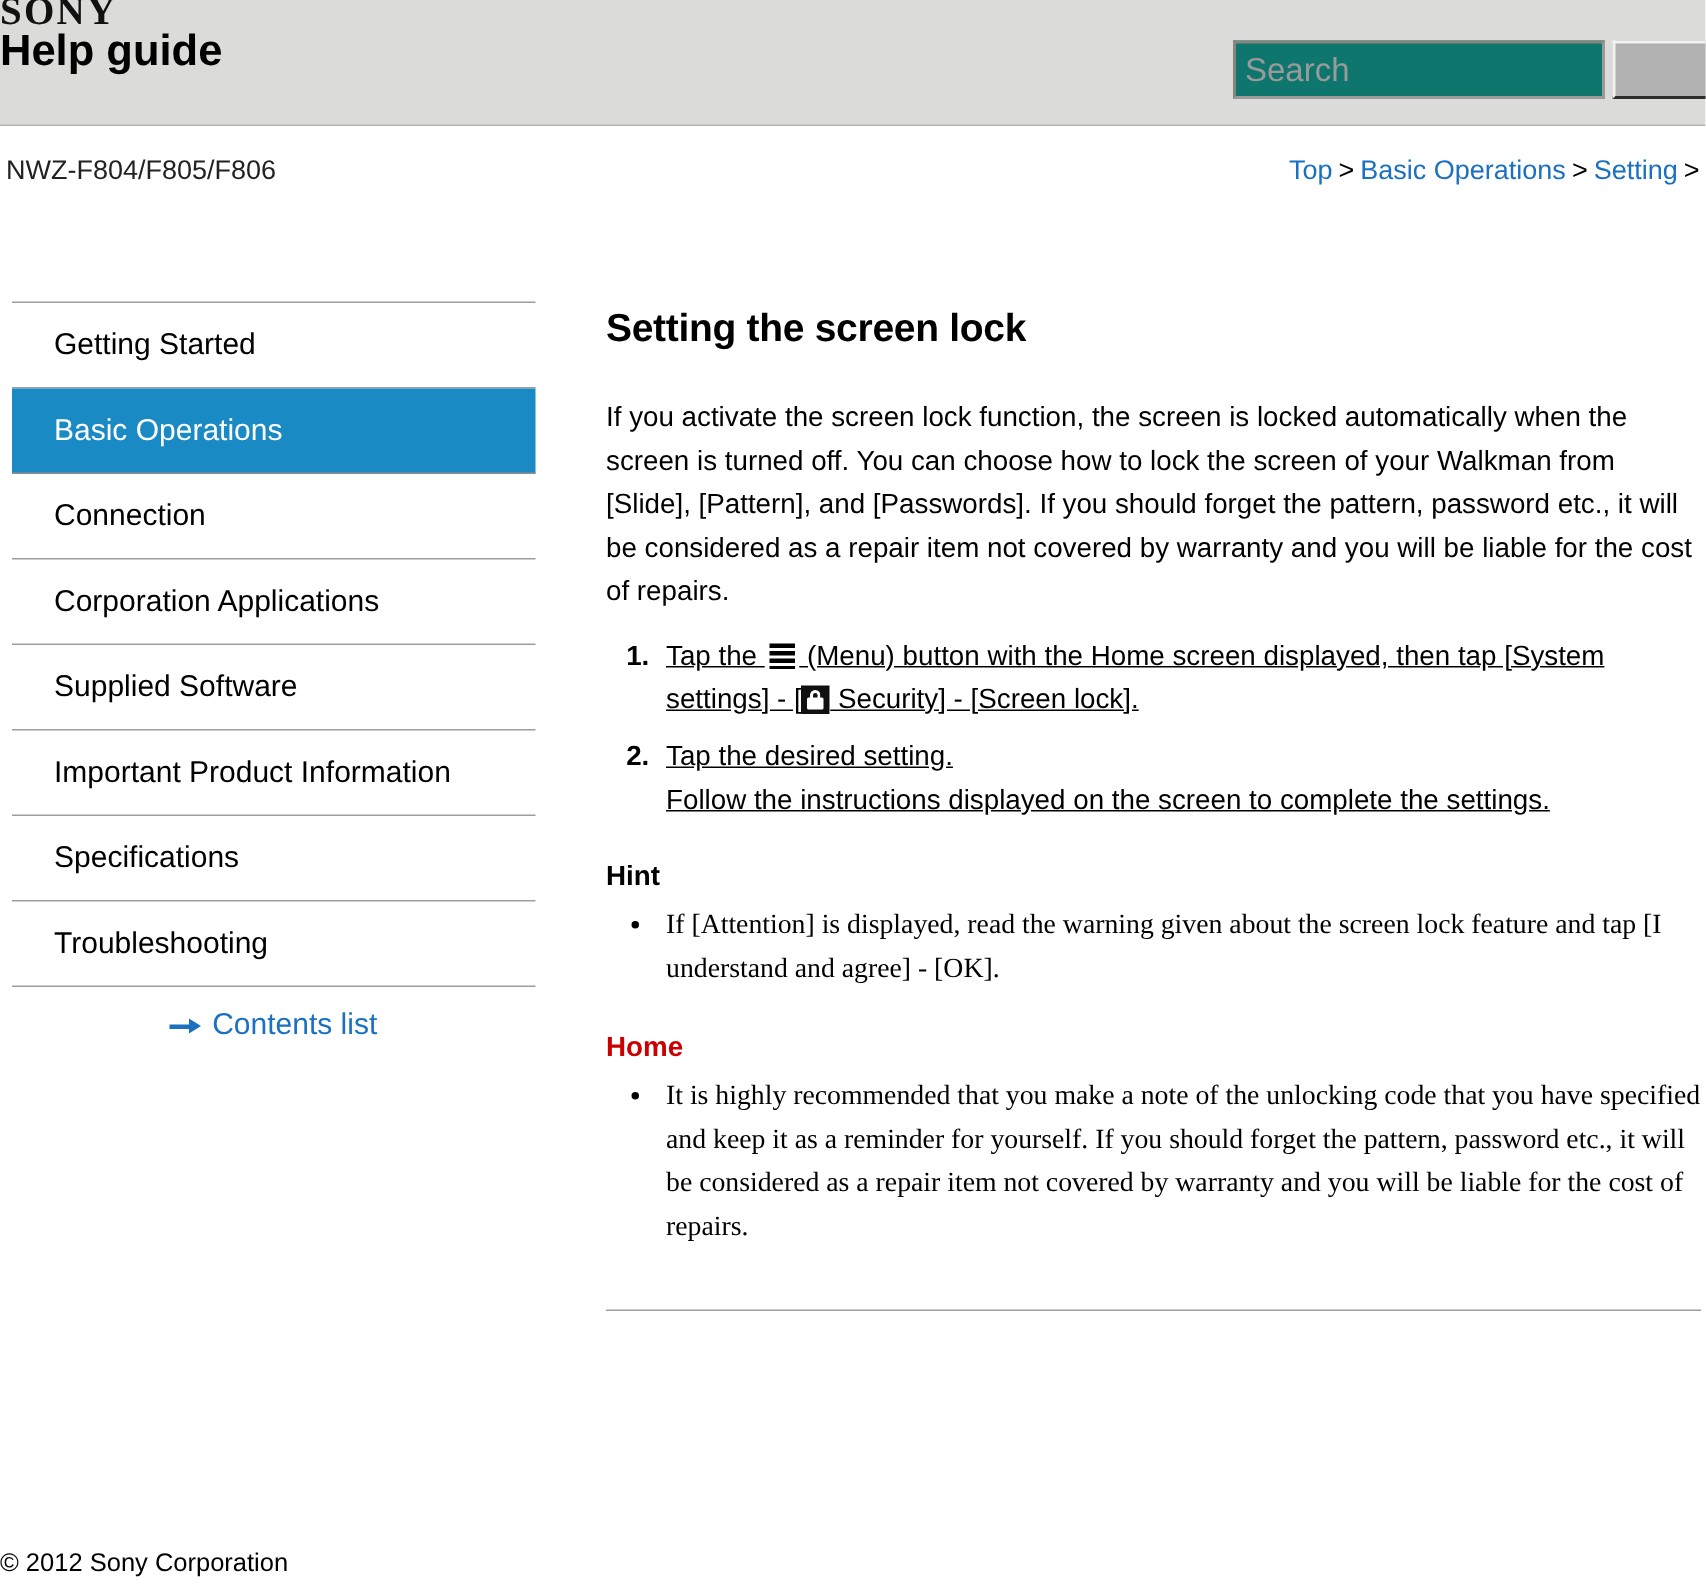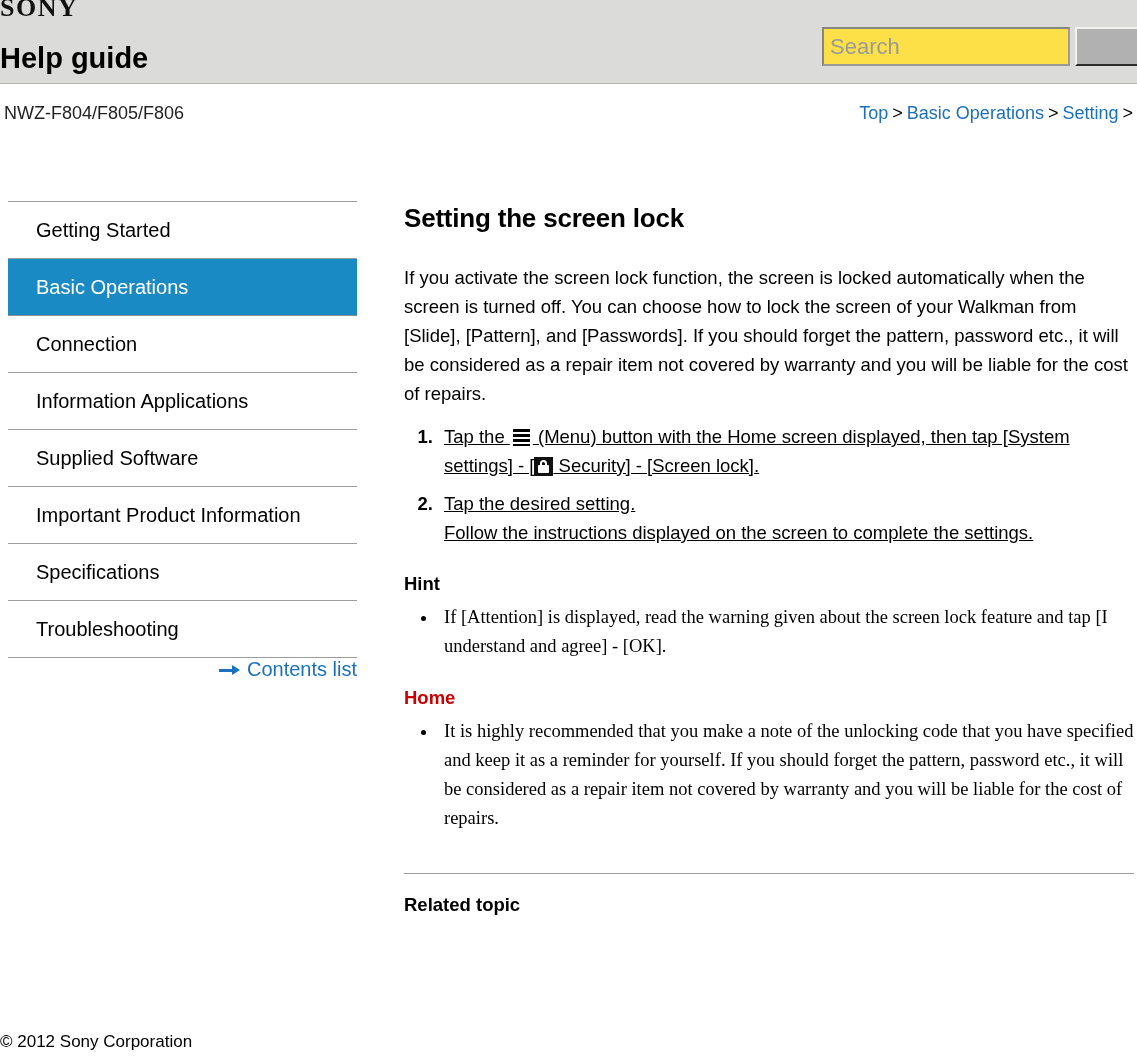--- a/index.html
+++ b/index.html
@@ -31,41 +31,41 @@
     font-family: "Liberation Serif", serif;
     font-weight: bold;
     font-size: 26px;
     letter-spacing: 1.5px;
     color: #111111;
     line-height: 26px;
   }
   .help-title {
     position: absolute;
     left: 0px;
-    top: 40px;
+    top: 16px;
     font-size: 29px;
     font-weight: bold;
     color: #000000;
     line-height: 36px;
   }
   .search-wrap {
     position: absolute;
     right: -10px;
     top: 27px;
     display: flex;
     align-items: flex-start;
   }
   .search-input {
     width: 248px;
     height: 39px;
     box-sizing: border-box;
     border: 2px solid #9a9a98;
     border-top-color: #86867f;
     border-left-color: #86867f;
-    background: #fde047;
+    background: #0f766e;
     font-family: "Liberation Sans", sans-serif;
     font-size: 22px;
     color: #000000;
     padding: 0 6px;
     outline: none;
   }
   .search-input::placeholder {
     color: #9a9a9a;
     opacity: 1;
   }
@@ -141,27 +141,27 @@
     box-sizing: border-box;
     line-height: 28px;
     cursor: pointer;
   }
   .nav-item.active {
     background: #1a8ac4;
     color: #ffffff;
     border-bottom: 1px solid #8f8f8f;
   }
   .contents-list {
-    margin-top: 0;
+    margin-top: 14px;
     text-align: right;
     padding-right: 0px;
     font-size: 20px;
     color: #1c70c0;
     display: flex;
-    justify-content: flex-end;
+    justify-content: center;
     align-items: center;
     gap: 6px;
     cursor: pointer;
   }
   .arrow-icon {
     display: inline-block;
     width: 22px;
     height: 12px;
     position: relative;
   }
@@ -325,21 +325,21 @@
   </div>
 </div>
 
 <div class="page">
 
   <div class="sidebar">
     <div class="nav-top-rule"></div>
     <div class="nav-item">Getting Started</div>
     <div class="nav-item active">Basic Operations</div>
     <div class="nav-item">Connection</div>
-    <div class="nav-item">Information Applications</div>
+    <div class="nav-item">Corporation Applications</div>
     <div class="nav-item">Supplied Software</div>
     <div class="nav-item">Important Product Information</div>
     <div class="nav-item">Specifications</div>
     <div class="nav-item">Troubleshooting</div>
     <div class="contents-list">
       <span class="arrow-icon"></span>
       <span>Contents list</span>
     </div>
   </div>
 
@@ -356,17 +356,16 @@
     <ul class="bullets">
       <li>If [Attention] is displayed, read the warning given about the screen lock feature and tap [I understand and agree] - [OK].</li>
     </ul>
 
     <h2 class="section-head note">Home</h2>
     <ul class="bullets">
       <li>It is highly recommended that you make a note of the unlocking code that you have specified and keep it as a reminder for yourself. If you should forget the pattern, password etc., it will be considered as a repair item not covered by warranty and you will be liable for the cost of repairs.</li>
     </ul>
 
     <div class="related-rule"></div>
-    <h2 class="related-head">Related topic</h2>
   </div>
 </div>
 
 <div class="footer">© 2012 Sony Corporation</div>
 
 </body></html>

